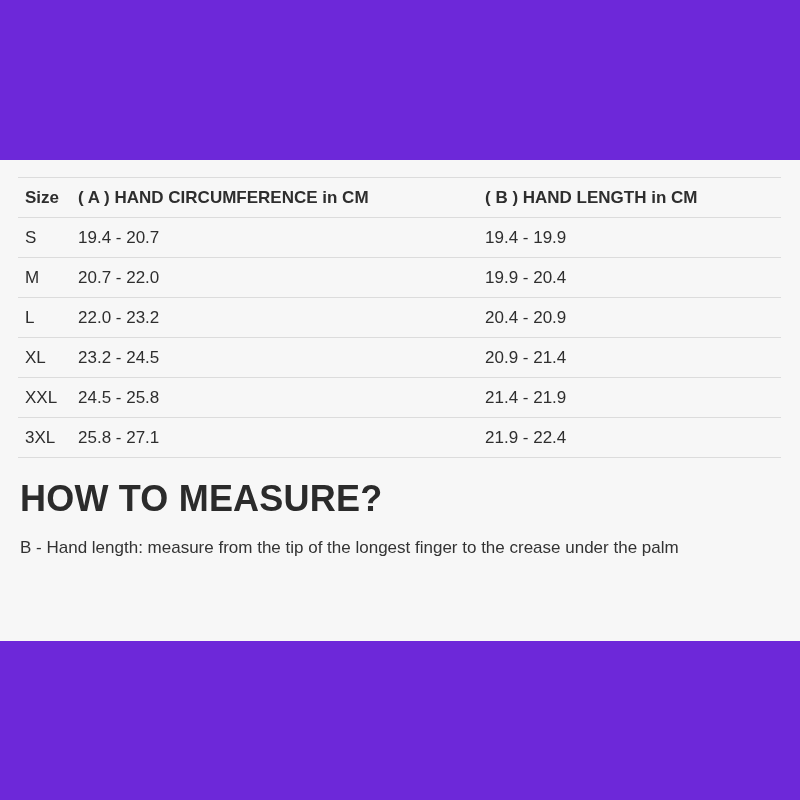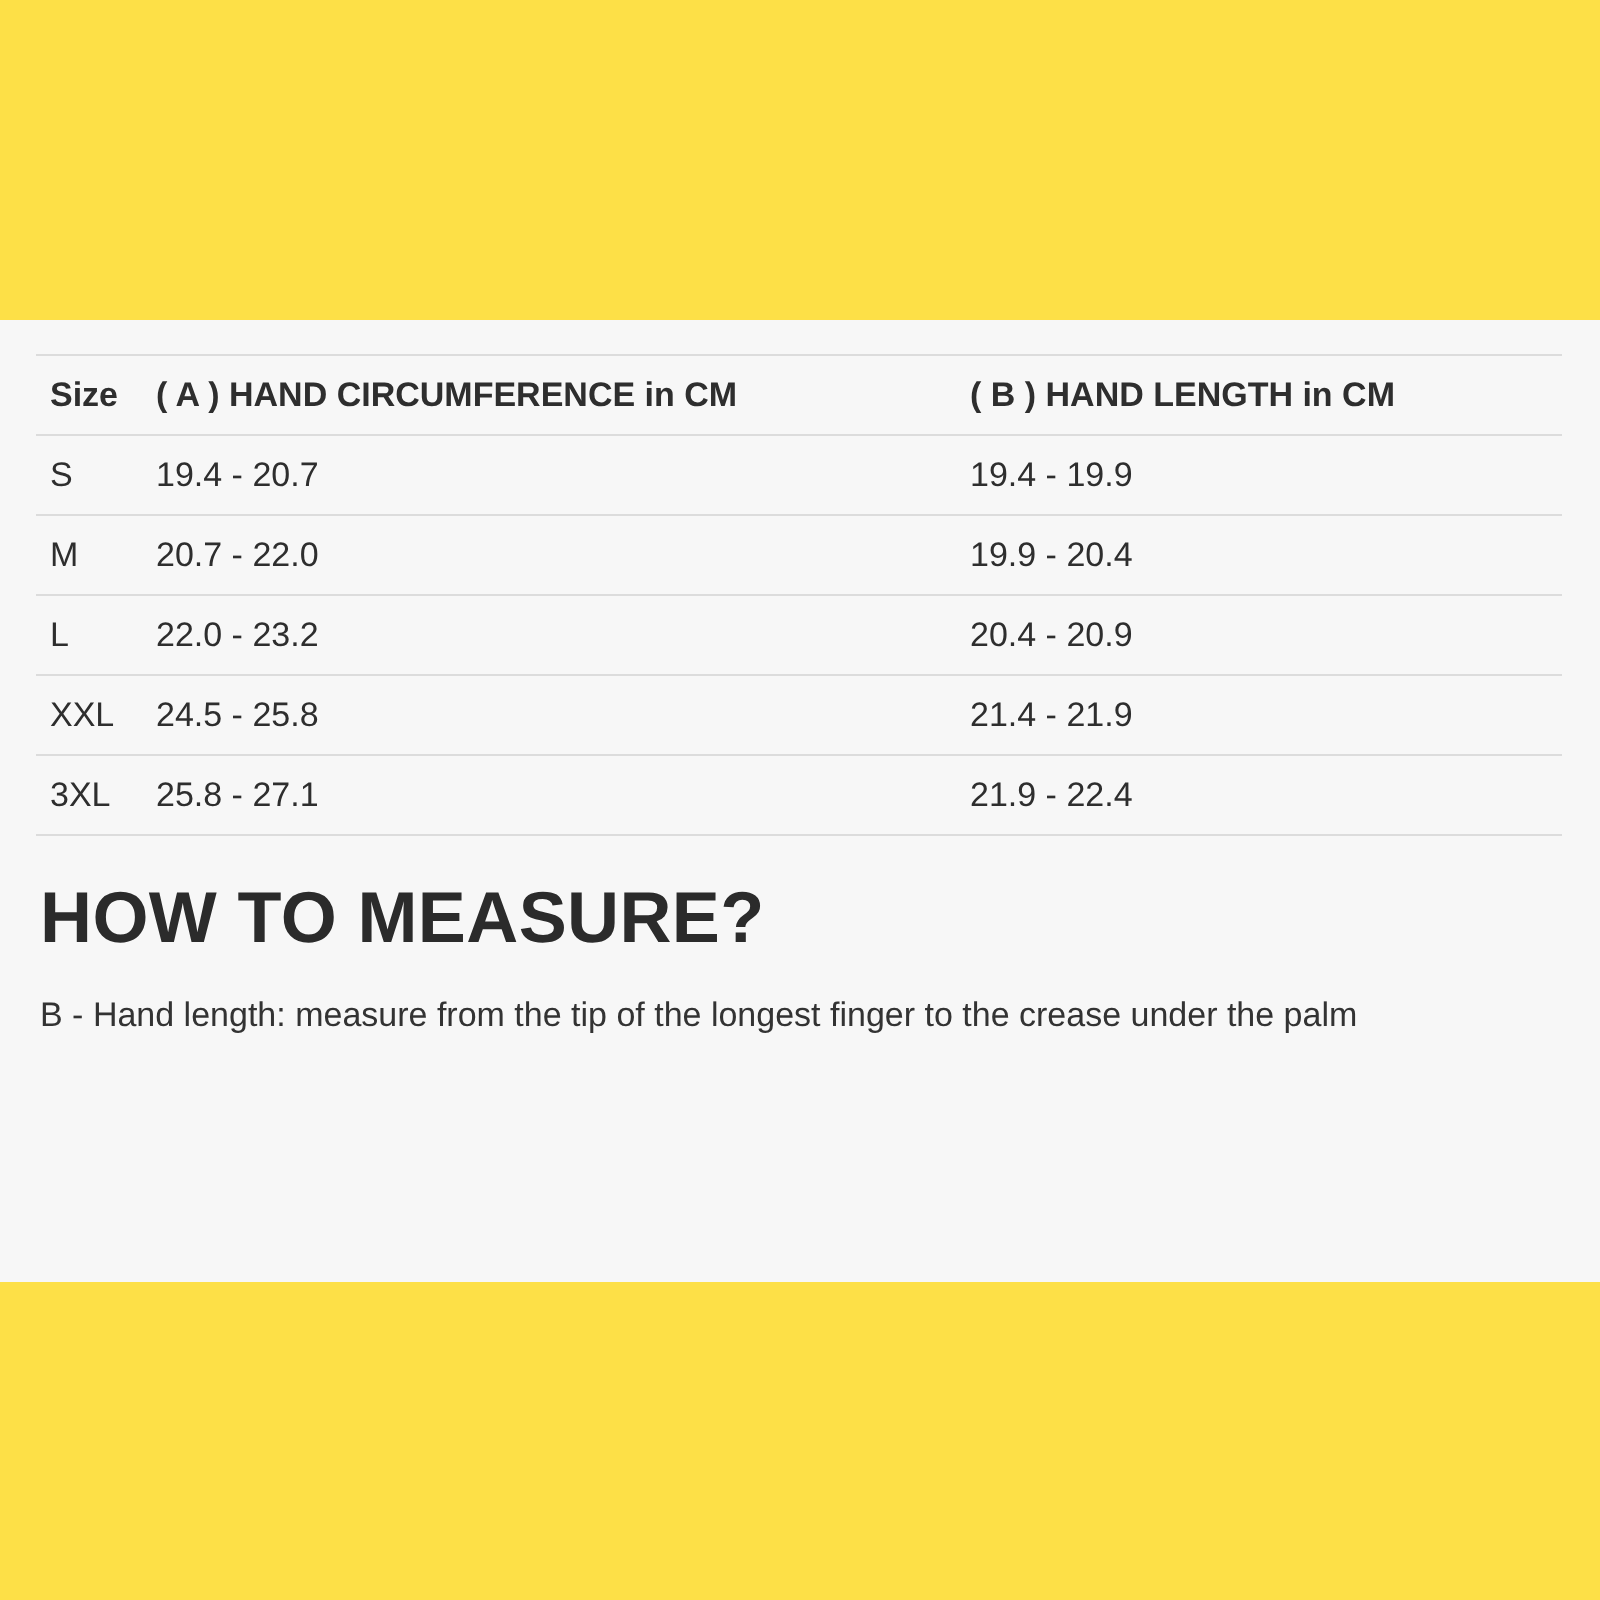--- a/index.html
+++ b/index.html
@@ -5,21 +5,21 @@
   html, body {
     margin: 0;
     padding: 0;
     background: #ffffff;
     font-family: "Liberation Sans", sans-serif;
   }
   .page {
     position: relative;
     width: 800px;
     height: 800px;
-    background: #fde047;
+    background: #6d28d9;
     overflow: hidden;
   }
   .panel {
     position: absolute;
     top: 160px;
     left: 0;
     width: 800px;
     height: 481px;
     background: #f7f7f7;
     box-sizing: border-box;
@@ -91,20 +91,25 @@
           <td class="cell-size">M</td>
           <td>20.7 - 22.0</td>
           <td>19.9 - 20.4</td>
         </tr>
         <tr>
           <td class="cell-size">L</td>
           <td>22.0 - 23.2</td>
           <td>20.4 - 20.9</td>
         </tr>
         <tr>
+          <td class="cell-size">XL</td>
+          <td>23.2 - 24.5</td>
+          <td>20.9 - 21.4</td>
+        </tr>
+        <tr>
           <td class="cell-size">XXL</td>
           <td>24.5 - 25.8</td>
           <td>21.4 - 21.9</td>
         </tr>
         <tr>
           <td class="cell-size">3XL</td>
           <td>25.8 - 27.1</td>
           <td>21.9 - 22.4</td>
         </tr>
       </tbody>

